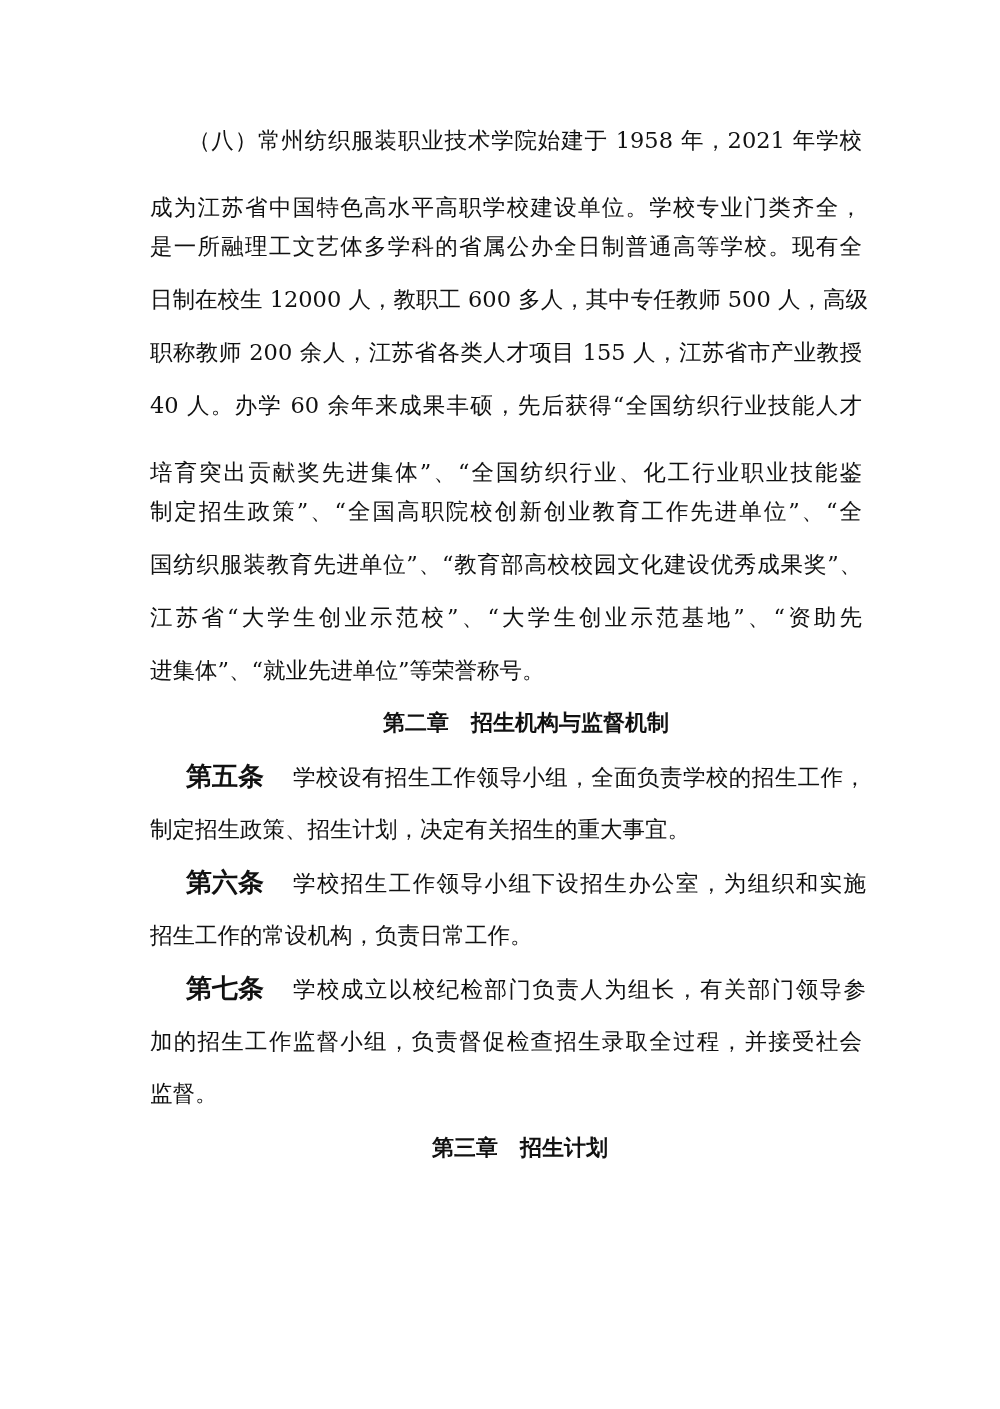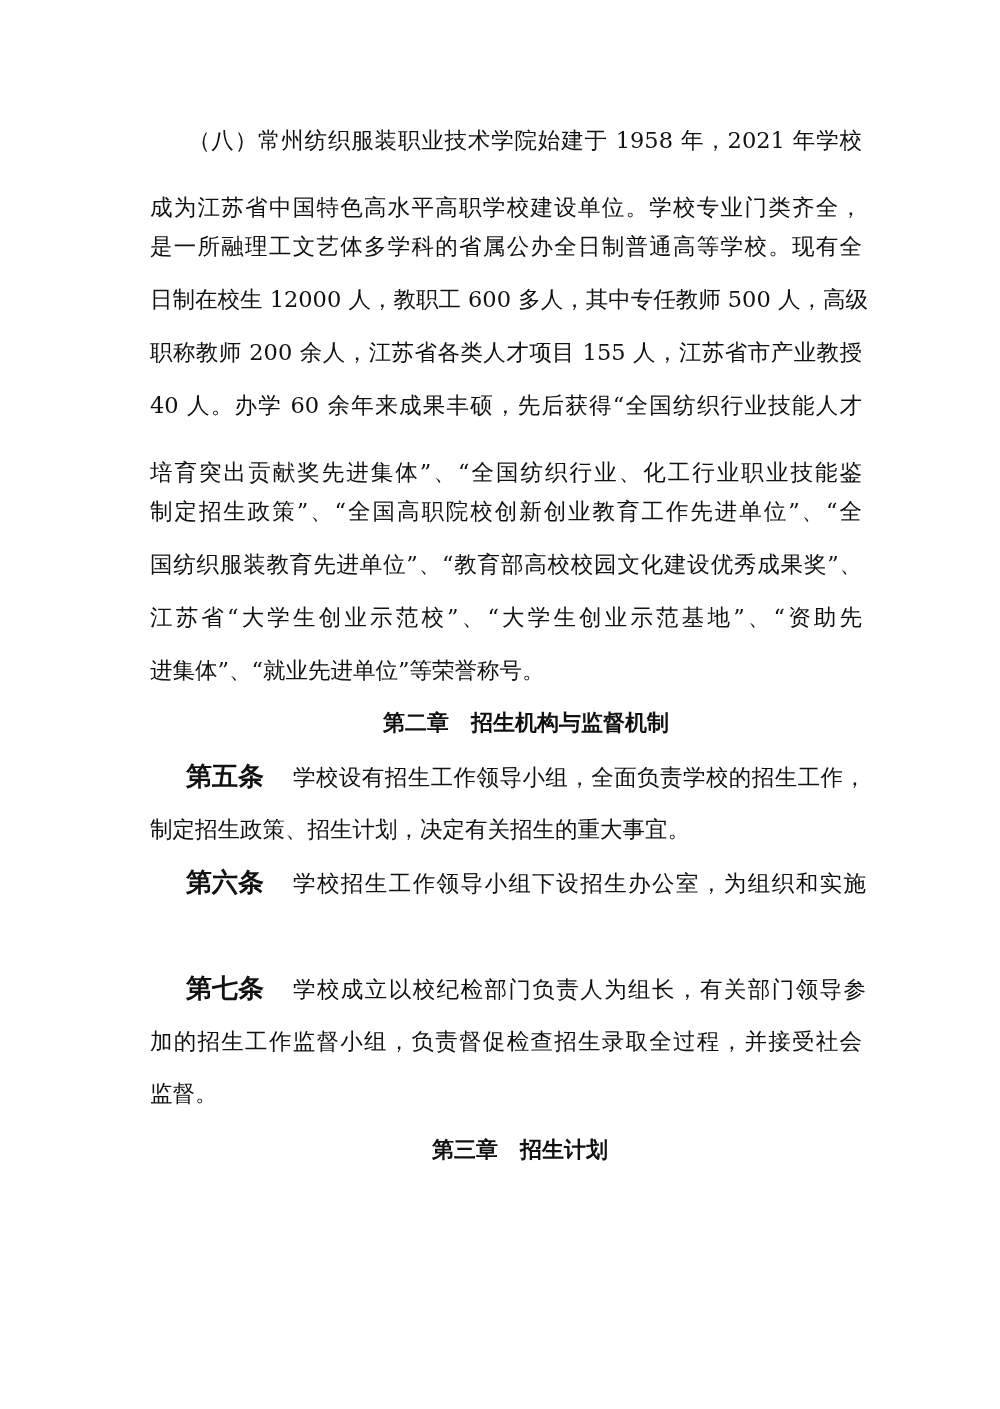--- a/index.html
+++ b/index.html
@@ -96,23 +96,24 @@
   <div class="article-line" style="top:761px;">
     <span class="article-label">第五条</span>
     <span class="article-text">学校设有招生工作领导小组，全面负责学校的招生工作，</span>
   </div>
   <div class="line last" style="top:814px;">制定招生政策、招生计划，决定有关招生的重大事宜。</div>
 
   <div class="article-line" style="top:867px;">
     <span class="article-label">第六条</span>
     <span class="article-text">学校招生工作领导小组下设招生办公室，为组织和实施</span>
   </div>
+  <div class="line last" style="top:920px;">招生工作的常设机构，负责日常工作。</div>
 
   <div class="article-line" style="top:973px;">
     <span class="article-label">第七条</span>
     <span class="article-text">学校成立以校纪检部门负责人为组长，有关部门领导参</span>
   </div>
   <div class="line" style="top:1026px;">加的招生工作监督小组，负责督促检查招生录取全过程，并接受社会</div>
   <div class="line last" style="top:1079px;font-family:Liberation Serif, serif;">监督。</div>
 
-  <div class="heading" style="top:1135px; padding-left:40px; box-sizing:border-box;">第三章　招生计划</div>
+  <div class="heading" style="top:1135px; padding-left:40px; box-sizing:border-box;font-family:Liberation Mono, monospace;">第三章　招生计划</div>
 
 </div>
 
 </body></html>

